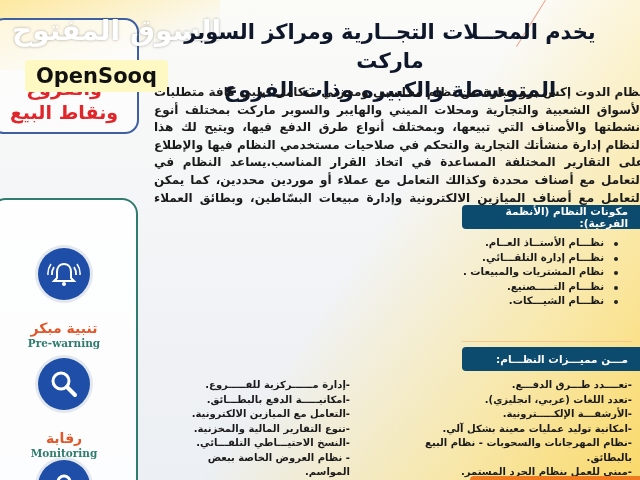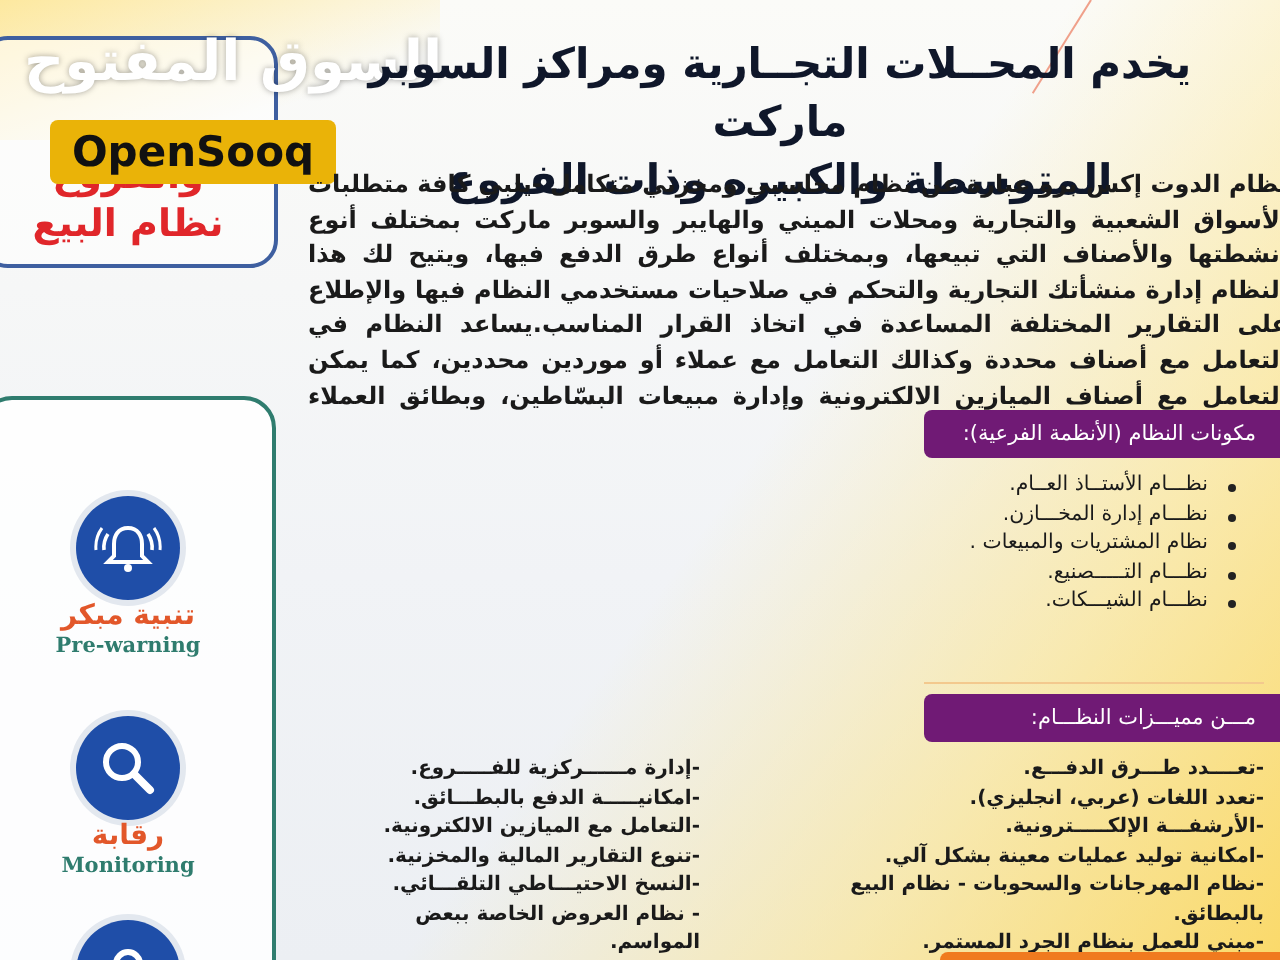--- a/index.html
+++ b/index.html
@@ -41,64 +41,64 @@
   }
   .feature {
     position:absolute; left:0; width:128px; text-align:center;
   }
   .feature-icon {
     width:52px; height:52px; margin:0 auto; border-radius:50%;
     background:#1f4ea8; box-shadow:0 0 0 3px #e3e8ef;
     display:flex; align-items:center; justify-content:center;
   }
   .feature-ar {
-    direction:rtl; color:#e2572a; font-weight:bold; font-size:14px; margin-top:0;text-align:center;
+    direction:rtl; color:#e2572a; font-weight:bold; font-size:14px; margin-top:20px;text-align:center;
   }
   .feature-en {
     color:#2f7c6e; font-family:"DejaVu Serif", serif; font-size:10.5px; margin-top:1px;font-weight:bold;
   }
 
   
   .wm-ar {
     position:absolute; left:12px; top:14px;
     direction:rtl; color:#ffffff; font-weight:bold; font-size:28px;
     text-shadow:0 0 3px rgba(0,0,0,0.35);
     letter-spacing:-1px;
   }
   .wm-badge {
     position:absolute; left:25px; top:60px; width:143px; height:32px;
-    background:#eab308; border-radius:4px;
+    background:#fef9c3; border-radius:4px;
     display:flex; align-items:center; justify-content:center;
     font-family:"DejaVu Sans", sans-serif; font-weight:bold; font-size:21px; color:#111;
   }
 
   
   .headline {
     position:absolute; left:180px; top:18px; width:420px;
     direction:rtl; text-align:center;
     color:#0f172a; font-weight:bold; font-size:21px; line-height:29px;
   }
 
   .intro {
     position:absolute; left:142px; top:84px; width:490px;
     direction:rtl; text-align:justify;
     color:#1a1a1a; font-weight:bold; font-size:12px; line-height:17.6px;margin-left:12px;
   }
 
   
   .section-head {
     position:absolute; right:0; width:178px; height:24px;
-    background:#701a75; border-radius:4px 0 0 4px;
-    direction:rtl; color:#fff; font-weight:normal; font-size:10.5px;
+    background:#0c4a6e; border-radius:4px 0 0 4px;
+    direction:rtl; color:#fff; font-weight:bold; font-size:10.5px;
     display:flex; align-items:center; padding-right:12px; box-sizing:border-box;margin-left:28px;
   }
   .sub-list {
     position:absolute; right:20px; top:236px; width:160px;
     direction:rtl; list-style:none; margin:0; padding:0;
-    color:#1a1a1a; font-weight:normal; font-size:10.2px; line-height:14.6px;
+    color:#1a1a1a; font-weight:bold; font-size:10.2px; line-height:14.6px;
   }
   .sub-list li { position:relative; padding-right:16px; }
   .sub-list li::before {
     content:""; position:absolute; right:2px; top:6px; width:4px; height:4px;
     border-radius:50%; background:#222;
   }
   .divider {
     position:absolute; right:8px; top:341px; width:170px; height:1px; background:#f3c98e;
   }
   .feat-list {
@@ -116,21 +116,21 @@
 <body>
 
 <div class="bg"></div>
 <div class="bg-top-left"></div>
 <div class="bg-line"></div>
 
 <div class="left-box"></div>
 <div class="left-box-title" style="top:28px;">
   <div style="visibility:hidden;">بنظام الشامل</div>
   <div>والفروع</div>
-  <div>نظام البيع</div>
+  <div>ونقاط البيع</div>
 </div>
 
 <div class="wm-ar">السوق المفتوح</div>
 <div class="wm-badge">OpenSooq</div>
 
 <div class="left-panel"></div>
 
 <div class="feature" style="top:248px;">
   <div class="feature-icon">
     <svg width="34" height="34" viewBox="0 0 34 34">
@@ -168,21 +168,21 @@
 <div class="headline">
   <div>يخدم المحــلات التجــارية ومراكز السوبر ماركت</div>
   <div>المتوسطة والكبيره وذات الفروع</div>
 </div>
 
 <div class="intro">نظام الدوت إكس برو عبارة عن نظام محاسبي ومخزني متكامل -يلبي كافة متطلبات الأسواق الشعبية والتجارية ومحلات الميني والهايبر والسوبر ماركت بمختلف أنوع أنشطتها والأصناف التي تبيعها، وبمختلف أنواع طرق الدفع فيها، ويتيح لك هذا النظام إدارة منشأتك التجارية والتحكم في صلاحيات مستخدمي النظام فيها والإطلاع على التقارير المختلفة المساعدة في اتخاذ القرار المناسب.يساعد النظام في التعامل مع أصناف محددة وكذالك التعامل مع عملاء أو موردين محددين، كما يمكن التعامل مع أصناف الميازين الالكترونية وإدارة مبيعات البسّاطين، وبطائق العملاء المميزين.</div>
 
 <div class="section-head" style="top:205px;">مكونات النظام (الأنظمة الفرعية):</div>
 <ul class="sub-list">
   <li>نظـــام الأستــاذ العــام.</li>
-  <li>نظـــام إدارة المخـــازن.</li>
+  <li>نظـــام إدارة التلقـــائي.</li>
   <li>نظام المشتريات والمبيعات .</li>
   <li>نظـــام التـــــصنيع.</li>
   <li>نظـــام الشيـــكات.</li>
 </ul>
 <div class="divider"></div>
 
 <div class="section-head" style="top:347px;">مـــن مميـــزات النظـــام:</div>
 <ul class="feat-list feat-right">
   <li>-تعــــدد طـــرق الدفـــع.</li>
   <li>-تعدد اللغات (عربي، انجليزي).</li>

